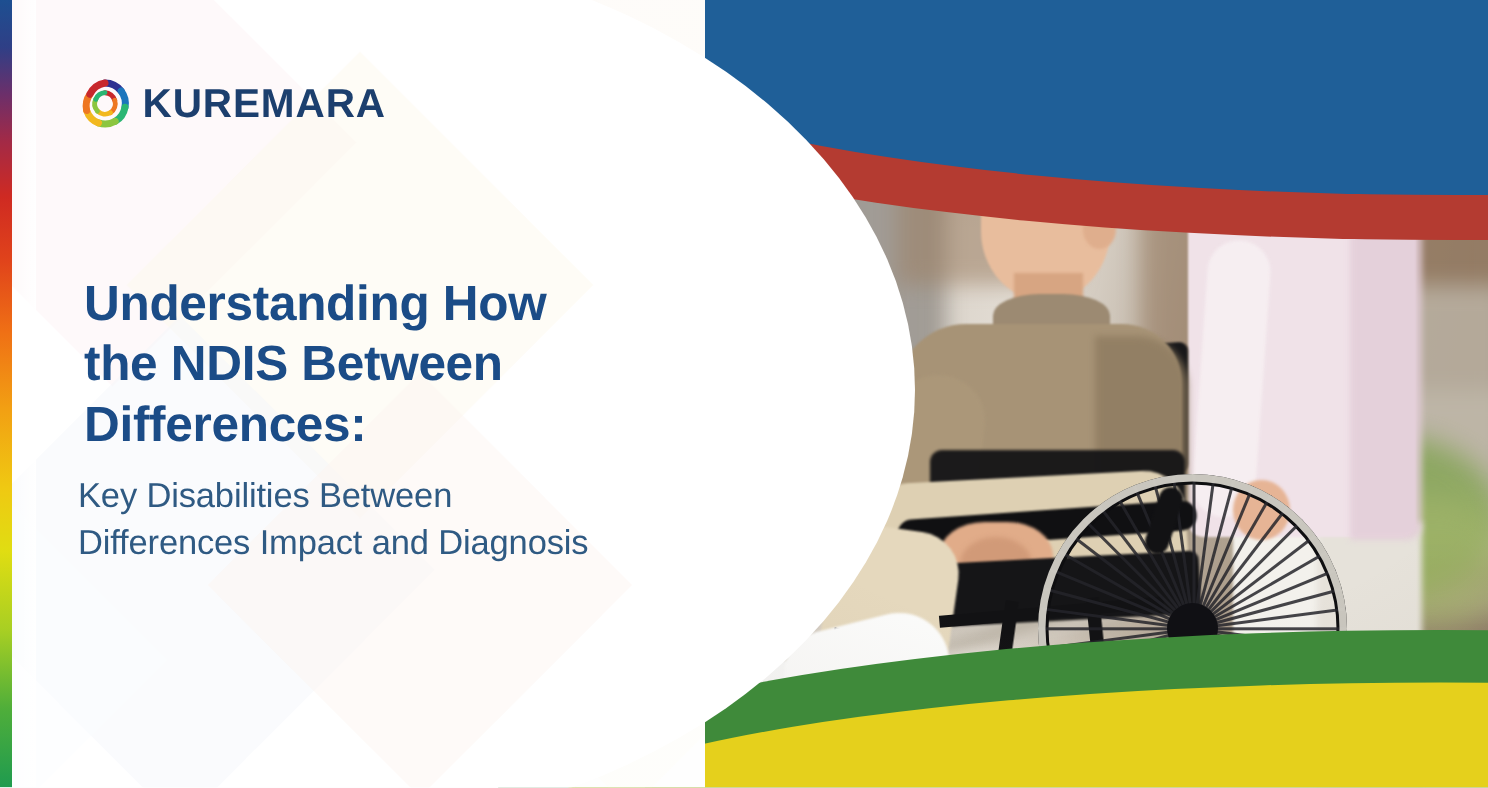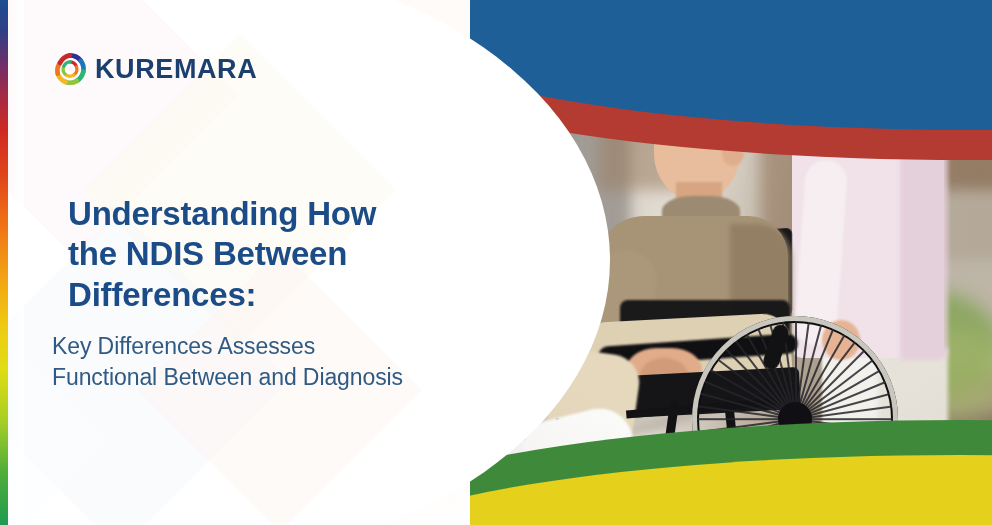--- a/index.html
+++ b/index.html
@@ -195,21 +195,21 @@
     font-family:"Liberation Sans", sans-serif;
     font-size:27px; font-weight:bold; letter-spacing:.6px;
     color:#1c3f6e; line-height:1; white-space:nowrap;
   }
 
   
   .copy{ position:absolute; left:52px; top:178px; z-index:30; width:400px; }
   .h1{
     font-family:"Liberation Sans", sans-serif;
     font-size:33px; font-weight:bold; line-height:1.22;
-    color:#1b4c87; letter-spacing:-.2px; margin:16px;
+    color:#1b4c87; letter-spacing:-.2px; margin:4px;
   }
   .h1 span{ display:block; }
   .h2{
     margin-top:12px;
     font-family:"Liberation Sans", sans-serif;
     font-size:23px; font-weight:normal; line-height:1.34;
     color:#2f5a83; letter-spacing:-.1px;
   }
   .h2 span{ display:block; }
 </style>
@@ -368,18 +368,18 @@
     <div class="logo-text">KUREMARA</div>
   </div>
 
   <div class="copy">
     <h1 class="h1">
       <span>Understanding How</span>
       <span>the NDIS Between</span>
       <span>Differences:</span>
     </h1>
     <div class="h2">
-      <span>Key Differences Assesses</span>
-      <span>Functional Between and Diagnosis</span>
+      <span>Key Disabilities Between</span>
+      <span>Differences Impact and Diagnosis</span>
     </div>
   </div>
 
 </div>
 
 </body></html>

